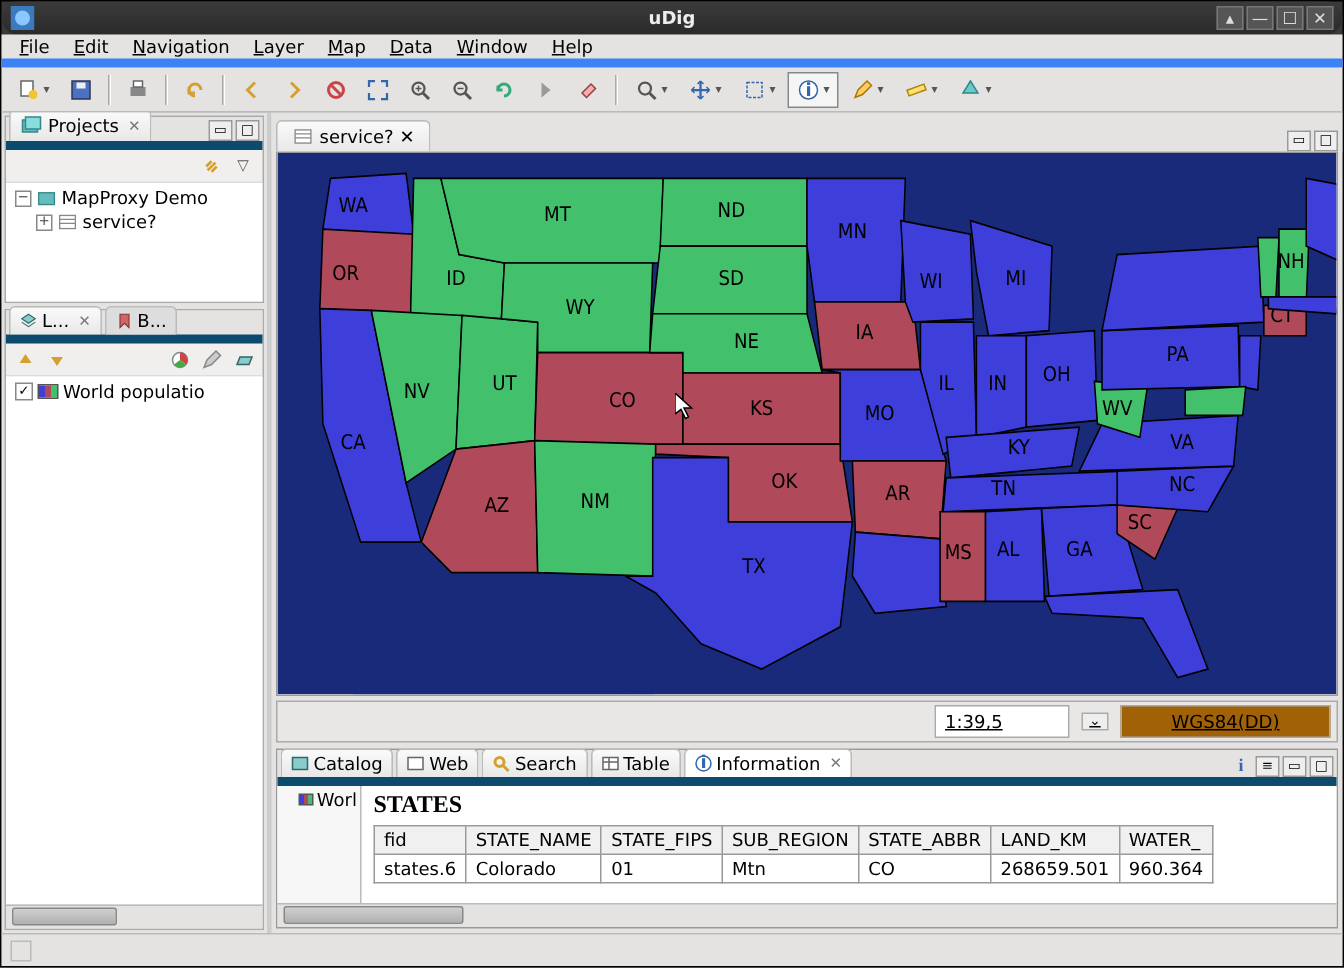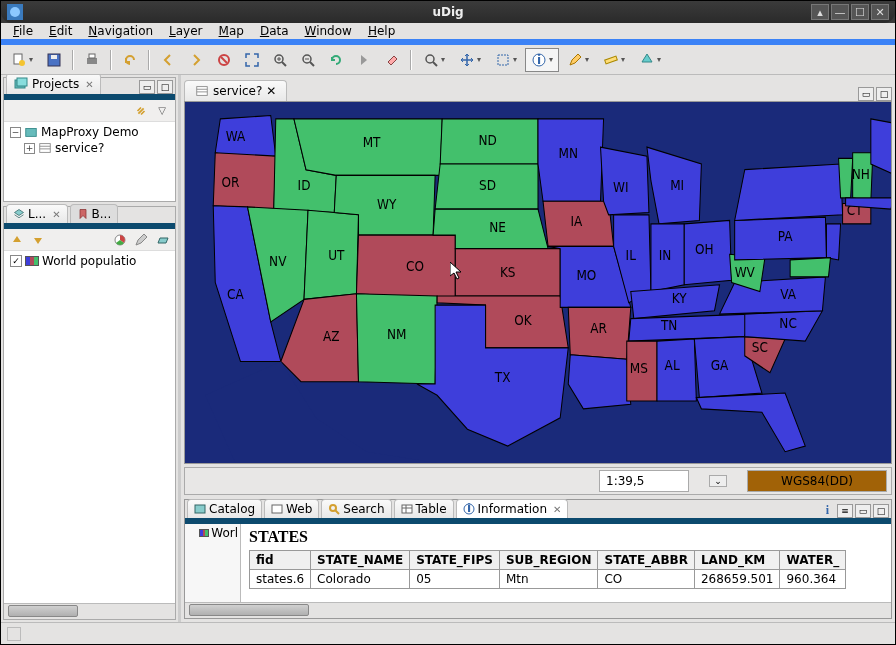--- a/index.html
+++ b/index.html
@@ -35,36 +35,36 @@
 .treeitem.l1 { padding-left: 4px; }
 .treeitem.l2 { padding-left: 18px; }
 .expander { width: 11px; height: 11px; border: 1px solid #888; background: #fff; display: flex; align-items: center; justify-content: center; font-size: 9px; line-height: 1; color: #444; cursor: pointer; }
 .checkbox { width: 12px; height: 12px; border: 1px solid #888; background: #fff; display: flex; align-items: center; justify-content: center; font-size: 9px; cursor: pointer; }
 .layersw { width: 14px; height: 10px; border: 1px solid #555; display: inline-block; }
 .rightcol { flex: 1; display: flex; flex-direction: column; }
 .editortabs { height: 26px; background: #e4e3e2; display: flex; align-items: flex-end; padding: 0 3px; }
 .editortab { padding: 3px 10px; background: linear-gradient(#fafafa,#e8e8e8); border: 1px solid #bbb; border-bottom: none; border-radius: 4px 4px 0 0; display: flex; align-items: center; gap: 4px; cursor: pointer; }
 .mapview { flex: 1; background: #fff; border: 1px solid #999; margin: 0 3px; position: relative; overflow: hidden; }
 .mapview svg { width: 100%; height: 100%; }
-.mapstatus { height: 28px; display: flex; align-items: center; padding: 0 4px; gap: 20px; border: 1px solid #aaa; margin: 3px; background: #e8e7e6; }
+.mapstatus { height: 28px; display: flex; align-items: center; padding: 0 4px; gap: 8px; border: 1px solid #aaa; margin: 3px; background: #e8e7e6; text-decoration: underline; }
 .mapstatus .box { flex: 1; border: 1px solid #aaa; padding: 3px 8px; background: #a16207; display: flex; align-items: center; justify-content: center; }
 .mapstatus .scale { width: 90px; border: 1px solid #aaa; padding: 3px 6px; background: #fff; display: flex; }
 .mapstatus .scale input { border: none; width: 55px; font-size: 12px; outline: none; }
 .mapstatus .scalebtn { width: 18px; border: 1px solid #aaa; background: #eee; display: flex; align-items: center; justify-content: center; cursor: pointer; font-size: 9px; }
 .bottompanel { height: 120px; border: 1px solid #999; margin: 1px 3px 3px 3px; background: #f0efee; display: flex; flex-direction: column; }
 .bottompanel .tabrow { height: 24px; }
 .bottompanel .viewtab.active { background: #fff; }
 .bottomcontent { flex: 1; display: flex; background: #fff; overflow: hidden; }
 .catalogtree { width: 56px; border-right: 1px solid #bbb; background: #f7f7f7; display: flex; flex-direction: column; align-items: flex-end; }
 .catalogtree .item { padding: 2px; font-size: 11px; display: flex; align-items: center; gap: 2px; }
 .infotable { flex: 1; padding: 4px 8px; overflow: auto; }
 .infotable h3 { font-size: 16px; font-weight: bold; margin-bottom: 4px; font-family: serif; }
 .infotable table { border-collapse: collapse; font-size: 11px; }
 .infotable th, .infotable td { border: 1px solid #999; padding: 2px 6px; text-align: left; white-space: nowrap; }
-.infotable th { background: #f0f0f0; font-weight: bold; }
+.infotable th { background: #f0f0f0; font-weight: normal; }
 .scrollstub { height: 16px; background: #e4e3e2; border-top: 1px solid #bbb; }
 .scrollstub .thumb { height: 12px; width: 70px; background: linear-gradient(#d0d0d0,#b0b0b0); border: 1px solid #888; border-radius: 2px; margin: 1px 0 0 4px; }
 .statusbar { height: 22px; background: #e4e3e2; border-top: 1px solid #bbb; display: flex; align-items: center; padding: 0 6px; }
 .statusfield { width: 14px; height: 14px; border: 1px solid #bbb; }
 .ico { width: 16px; height: 16px; }
 .activeinfo { border: 1px solid #888; padding: 1px 3px; background: #f5f5f5; }
 .cursor-arrow { position: absolute; pointer-events: none; }
 </style>
 </head>
 <body>
@@ -505,21 +505,21 @@
                     <th>SUB_REGION</th>
                     <th>STATE_ABBR</th>
                     <th>LAND_KM</th>
                     <th>WATER_</th>
                   </tr>
                 </thead>
               <tbody>
                   <tr id="info-row">
                     <td>states.6</td>
                     <td>Colorado</td>
-                    <td>05</td>
+                    <td>01</td>
                     <td>Mtn</td>
                     <td>CO</td>
                     <td>268659.501</td>
                     <td>960.364</td>
                   </tr>
                 </tbody>
             </table>
           </div>
         </div>
         <div class="scrollstub">

